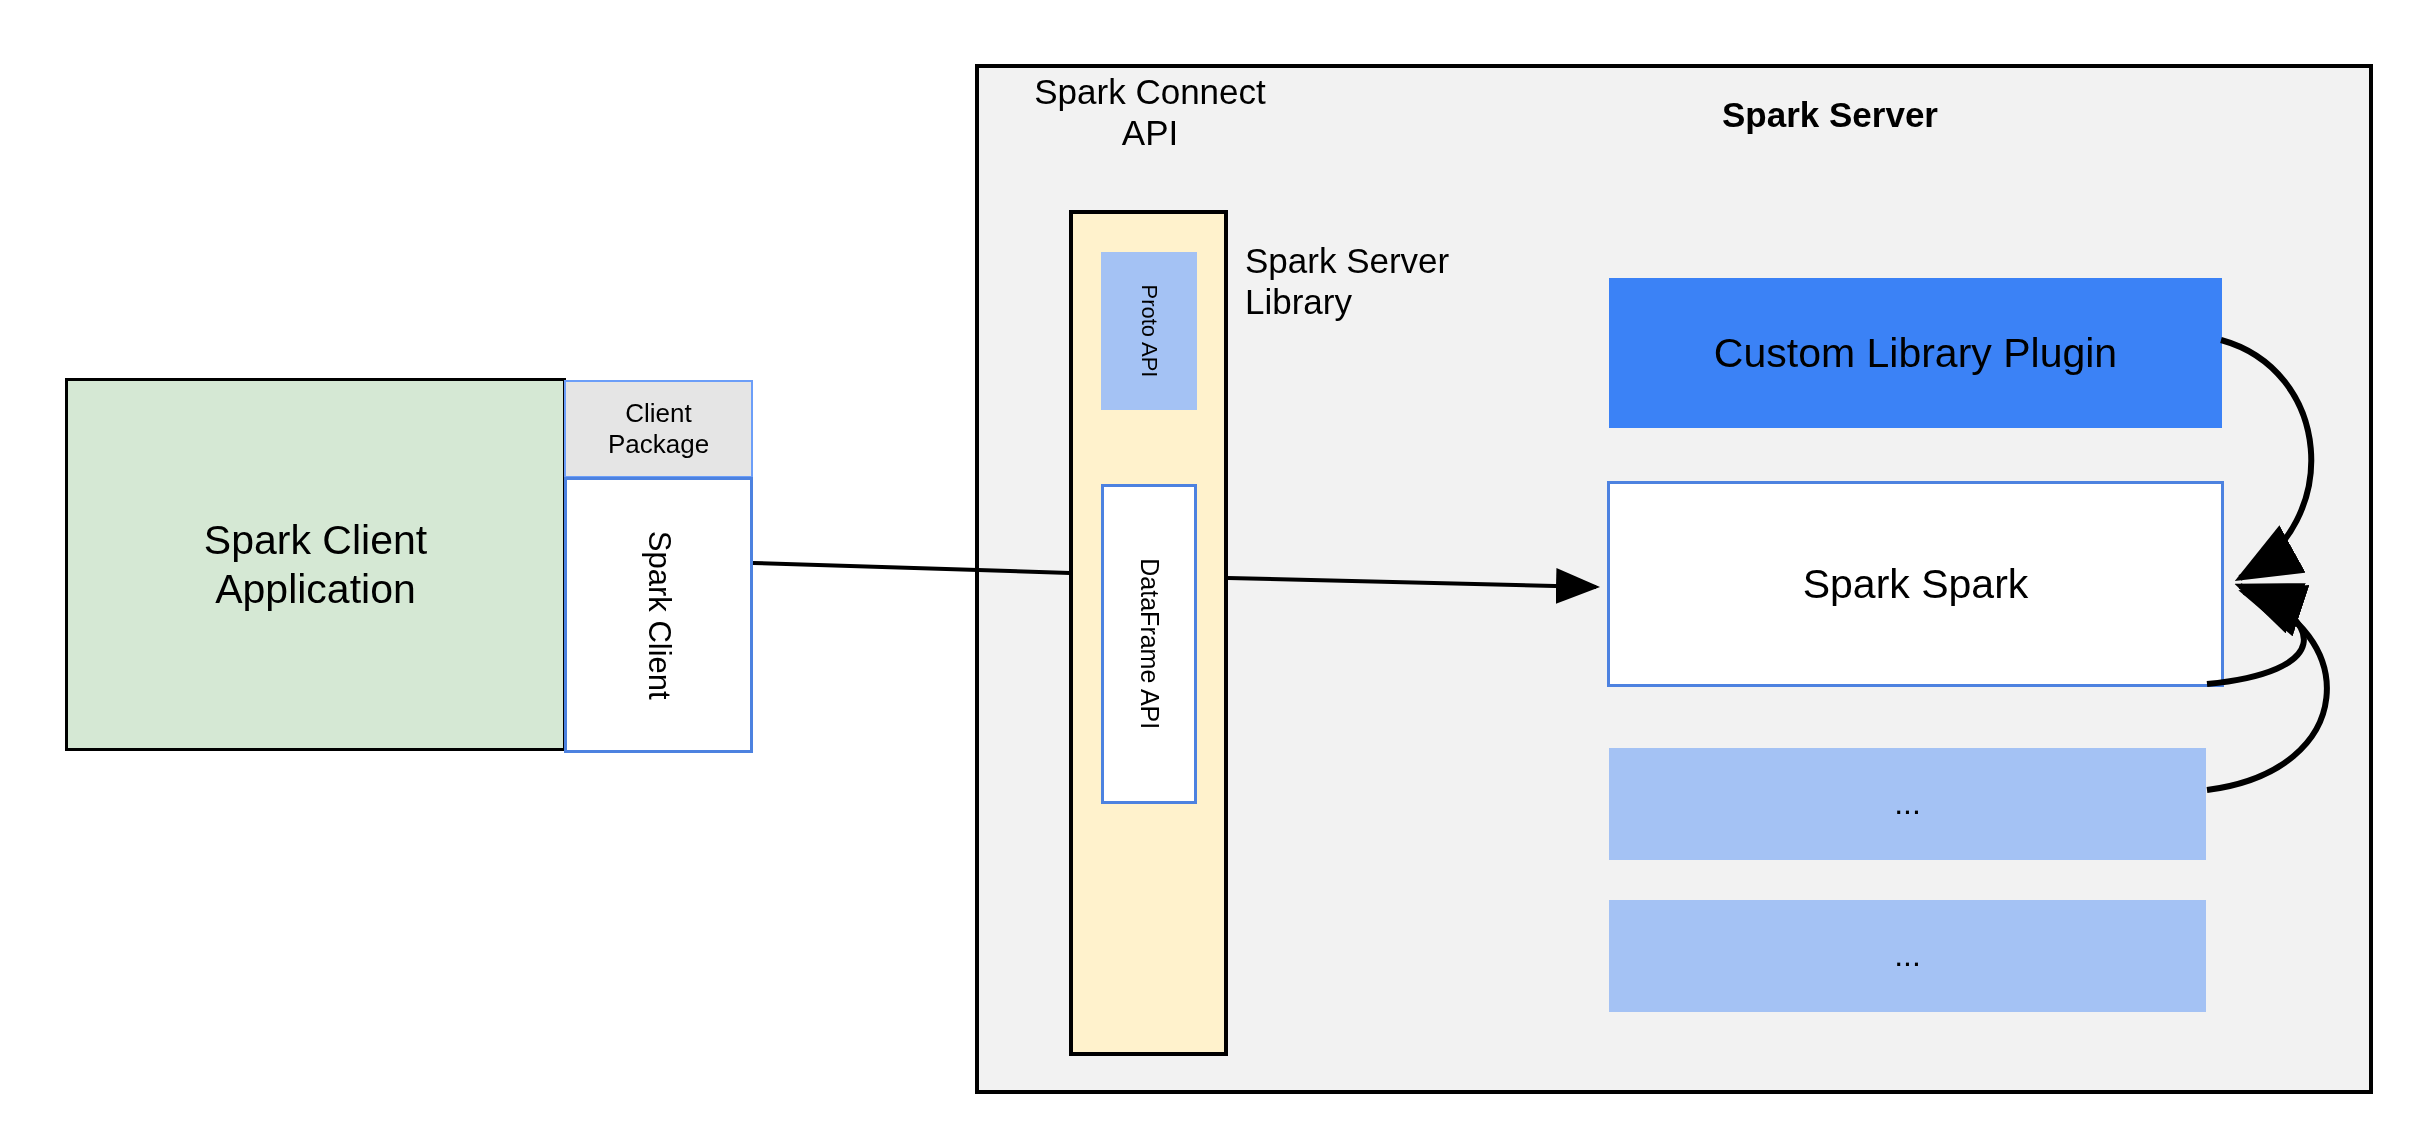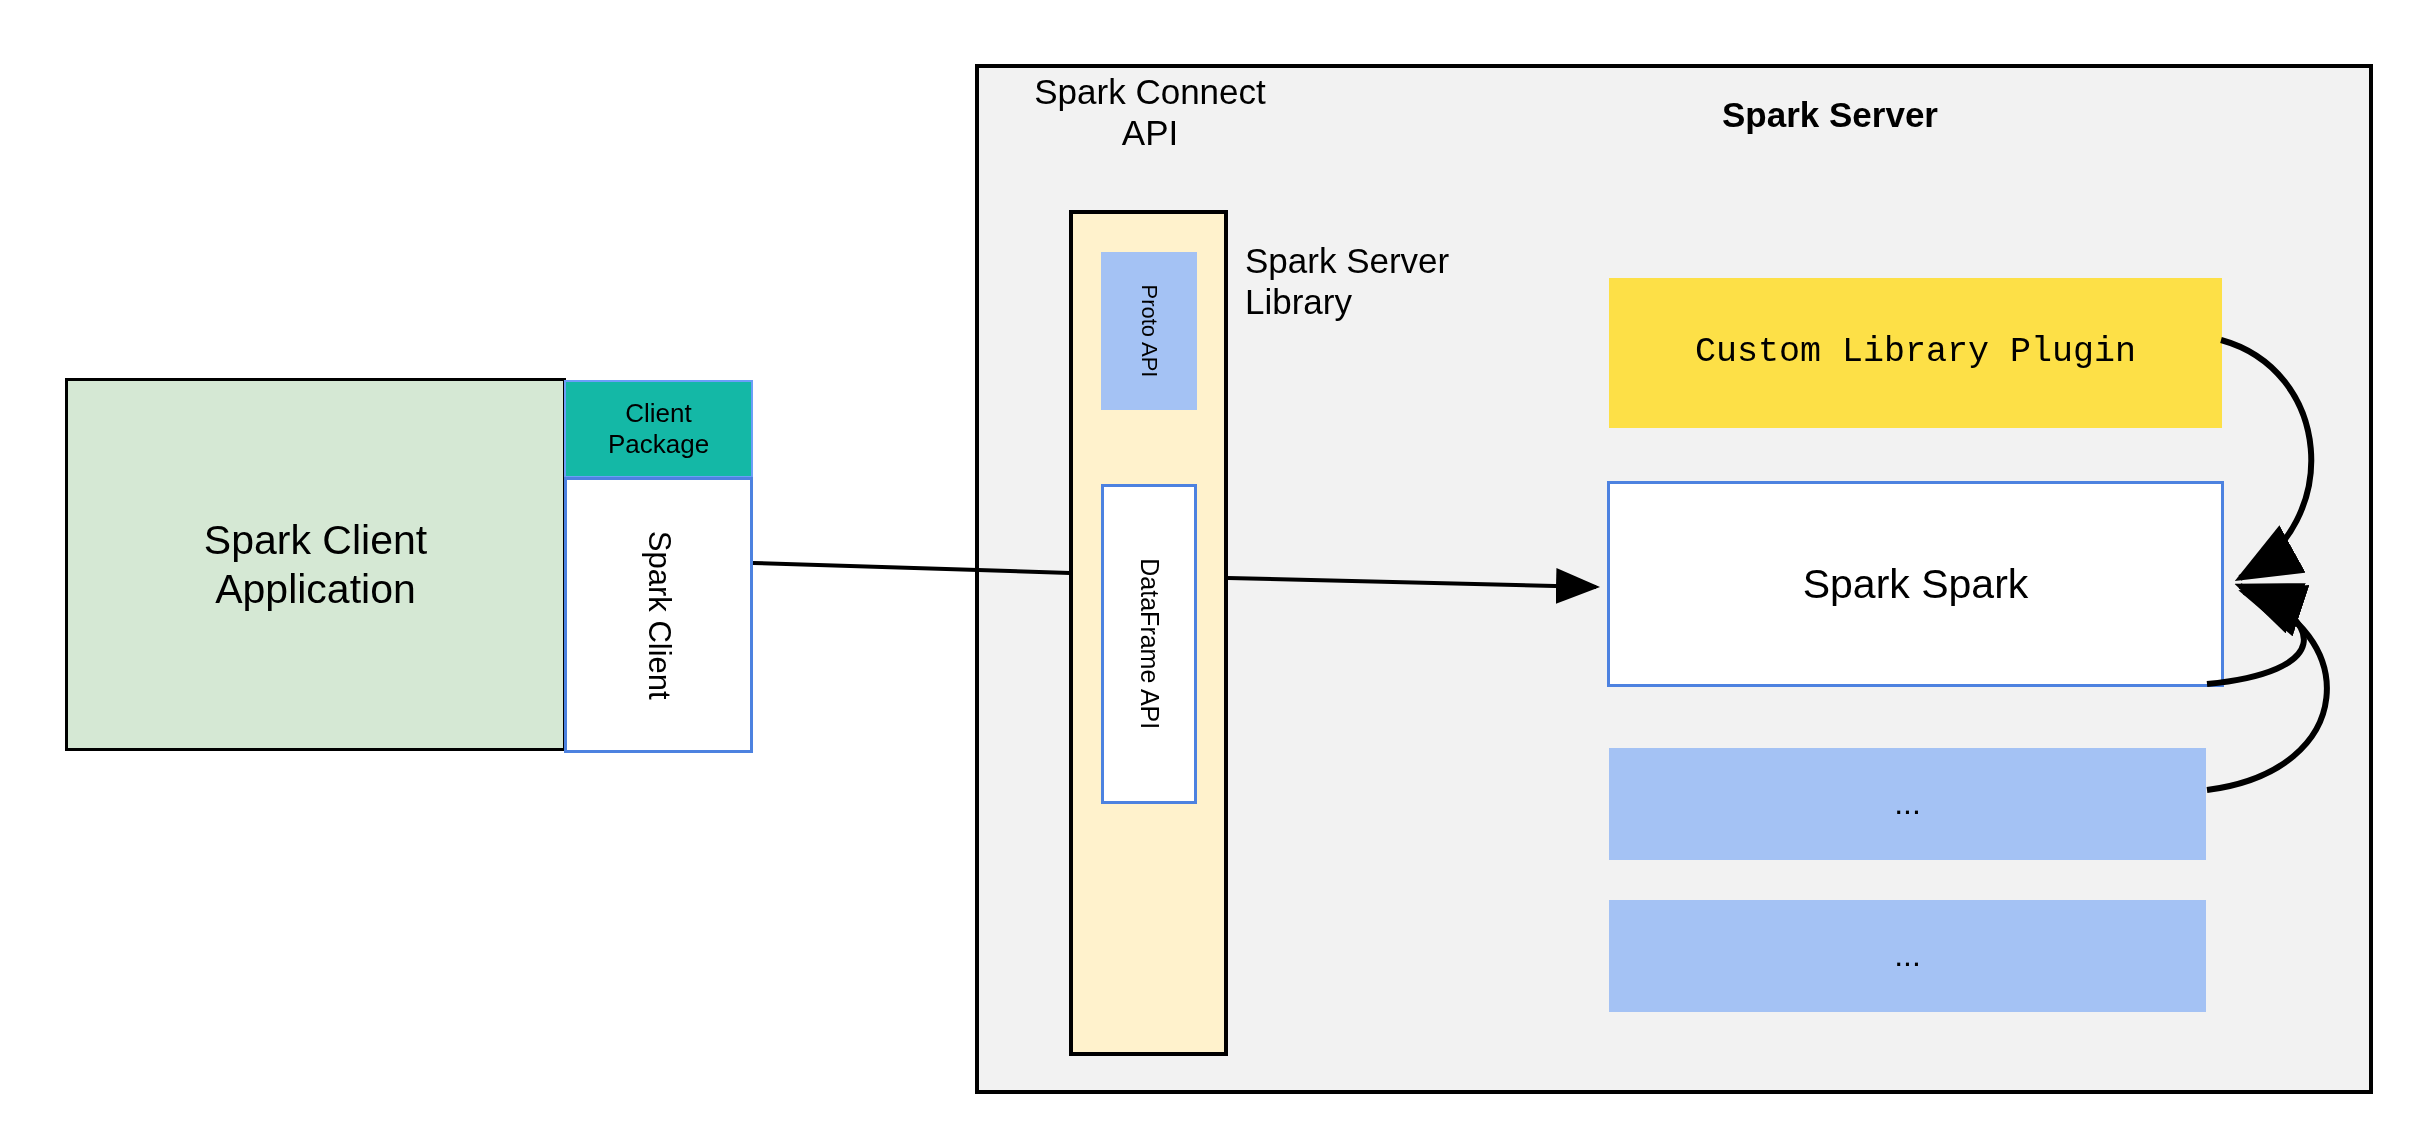--- a/index.html
+++ b/index.html
@@ -40,21 +40,21 @@
     font-size: 41px;
     z-index: 2;
   }
   #client-app .label { white-space: pre-line; }
 
   #client-package {
     left: 564px;
     top: 380px;
     width: 189px;
     height: 98px;
-    background: #14b8a6;
+    background: #e5e5e5;
     border: 2px solid #6c9ef8;
     font-size: 26px;
     z-index: 3;
   }
   #client-package .label { white-space: pre-line; }
 
   #spark-client {
     left: 564px;
     top: 477px;
     width: 189px;
@@ -150,24 +150,23 @@
   #spark-client .vlabel { font-size: 31px; }
   #proto-api .vlabel { font-size: 22px; }
   #dataframe-api .vlabel { font-size: 25px; }
 
   
   #custom-library-plugin {
     left: 1609px;
     top: 278px;
     width: 613px;
     height: 150px;
-    background: #fde047;
-    font-size: 35px;
-    z-index: 3;
-    font-family: Liberation Mono, monospace;
+    background: #3b82f6;
+    font-size: 41px;
+    z-index: 3;
   }
 
   #spark-core {
     left: 1607px;
     top: 481px;
     width: 617px;
     height: 206px;
     background: #ffffff;
     border: 3px solid #4d82e0;
     font-size: 41px;

